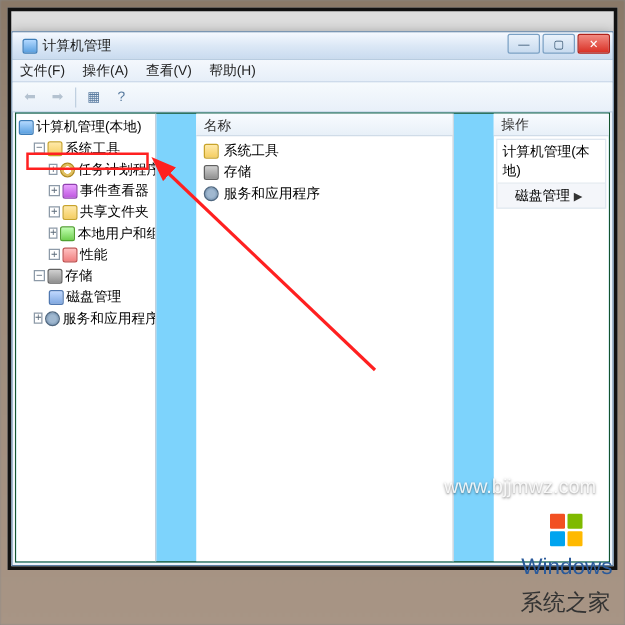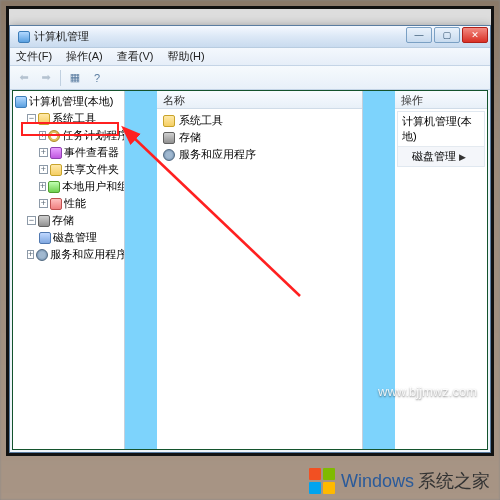--- a/index.html
+++ b/index.html
@@ -154,32 +154,33 @@
       padding-left: 6px; line-height:18px;
       color:#333;
     }
     .right-body { background:#f4f6fa; border:1px solid #e0e8f0; margin:2px; }
     .right-title { background:#fff; border-bottom:1px solid #e4eaf0; padding:2px 4px; font-size:11px; }
     .right-more { padding:2px 14px; font-size:11px; }
     .right-arrow { font-size:9px; color:#333; }
     .watermark {
       position: absolute;
       right: 14px; bottom: 54px;
-      font-size: 13px;
+      font-size: 16px;
       color: rgba(255,255,255,.88);
       font-family: Arial, sans-serif;
       text-shadow: 0 1px 2px rgba(0,0,0,.5);
     }
     .bottom-logo {
       position: absolute;
       right: 10px; bottom: 6px;
       display: flex; align-items: center; gap: 6px;
       color: #1f3b6f;
       font-size: 18px;
       font-weight: 400;
+      flex-direction: column;
     }
     .winlogo {
       width: 26px; height: 26px;
       display: grid; grid-template-columns: 1fr 1fr; grid-template-rows: 1fr 1fr;
       gap: 2px;
     }
     .winlogo div { border-radius: 1px; }
     .wl1 { background:#f25022; } .wl2 { background:#7fba00; }
     .wl3 { background:#00a4ef; } .wl4 { background:#ffb900; }
     .logo-sub { font-size: 18px; color:#333; margin-left:-2px;text-align:right; }

